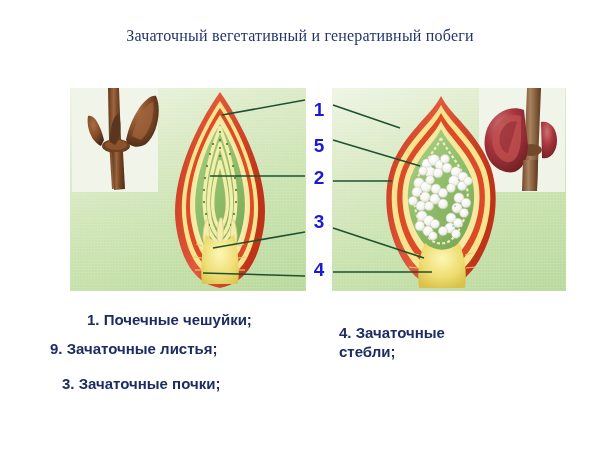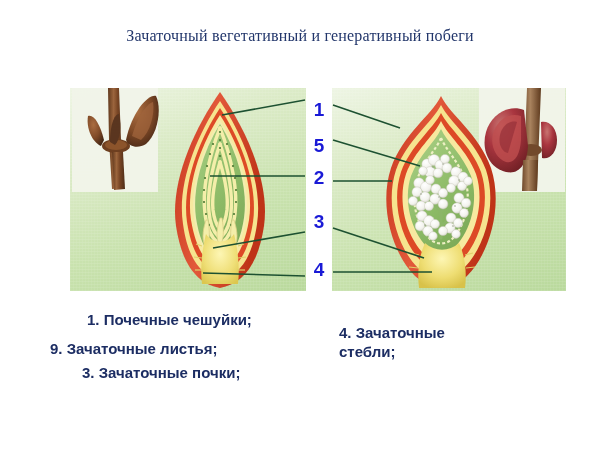--- a/index.html
+++ b/index.html
@@ -104,21 +104,21 @@
     position: absolute;
     font-family: "Liberation Sans", sans-serif;
     font-weight: bold;
     font-size: 15px;
     line-height: 19px;
     color: #1c2d63;
     white-space: pre-wrap;
   }
   #leg1 { left: 44px;  top: 310px; margin-left: 43px; }
   #leg2 { left: 50px;  top: 339px; }
-  #leg3 { left: 62px;  top: 363px; margin-left: 20px; }
+  #leg3 { left: 62px;  top: 374px; }
   #leg4 { left: 339px; top: 323px; width: 150px; }
   #leg5 { left: 325px; top: 358px; }
 </style>
 </head>
 <body>
 
 <div id="slide">
 
   <div id="title">Зачаточный вегетативный и генеративный побеги</div>
 

